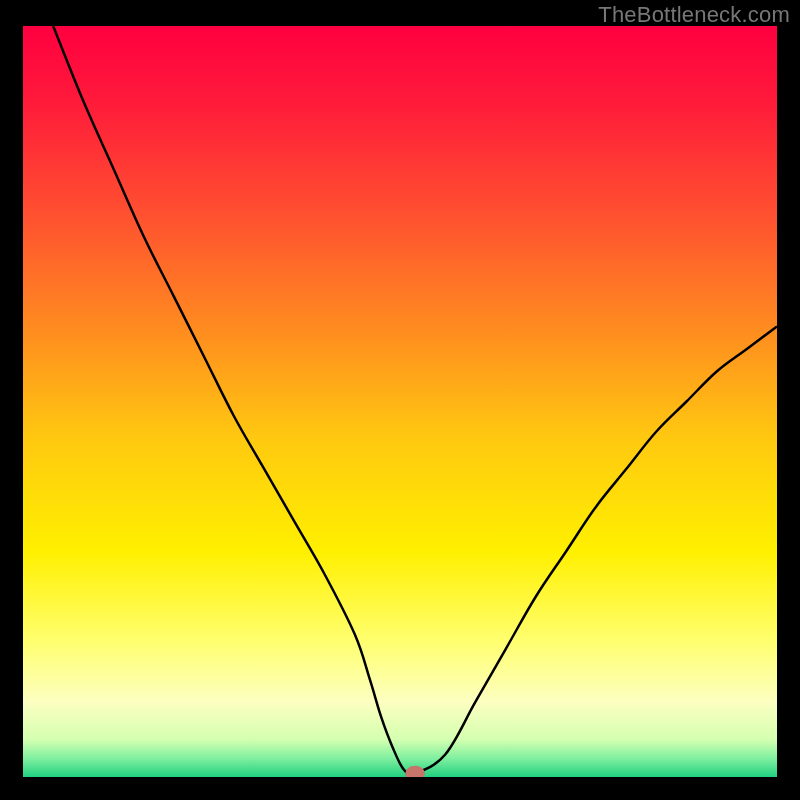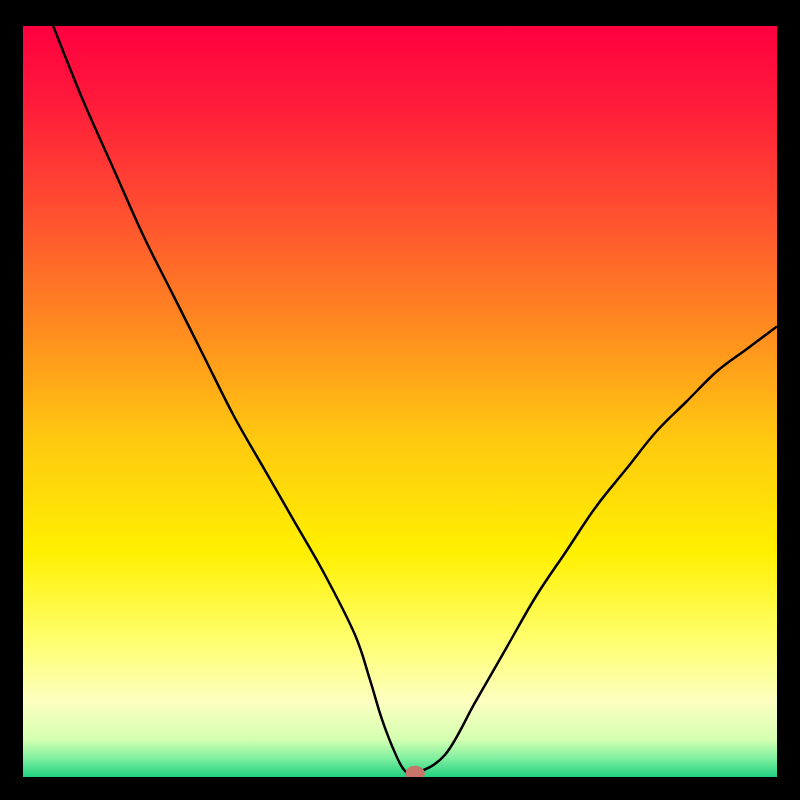--- a/index.html
+++ b/index.html
@@ -42,20 +42,21 @@
   }
   .marker {
     fill: #c7756a;
     stroke: none;
   }
 </style>
 </head>
 <body>
 
 <div class="frame">
+  <div class="watermark">TheBottleneck.com</div>
 
   <div class="plot-area">
     <svg viewBox="0 0 100 100" preserveAspectRatio="none">
       <defs>
         <linearGradient id="bg-grad" x1="0" y1="0" x2="0" y2="1">
         <stop offset="0%" stop-color="#ff0040"></stop>
             <stop offset="10%" stop-color="#ff1a3a"></stop>
             <stop offset="25%" stop-color="#ff5030"></stop>
             <stop offset="40%" stop-color="#ff8a20"></stop>
             <stop offset="55.00000000000001%" stop-color="#ffc910"></stop>

